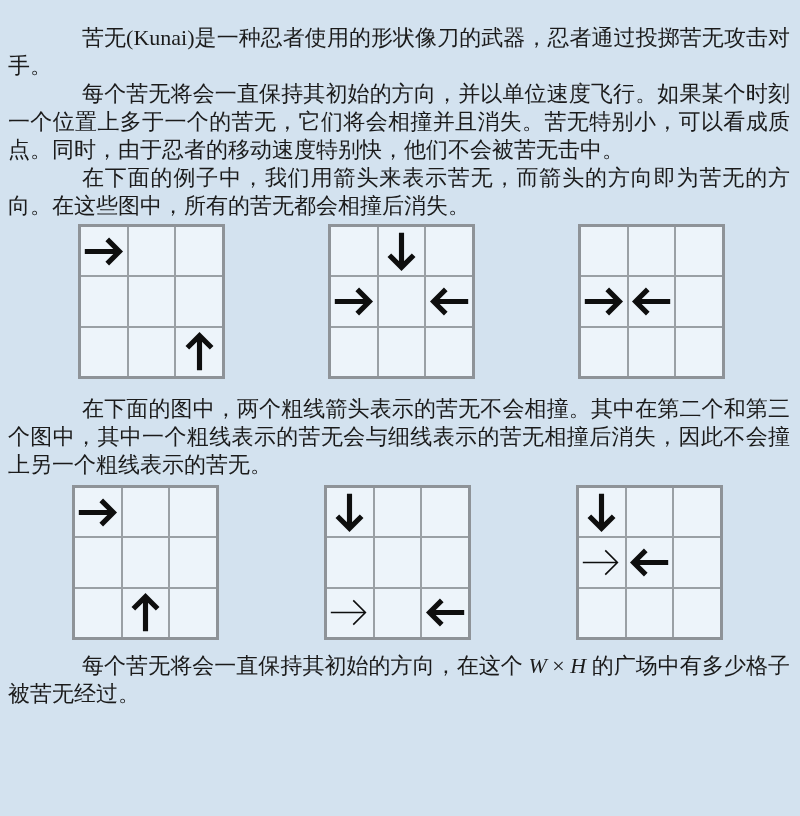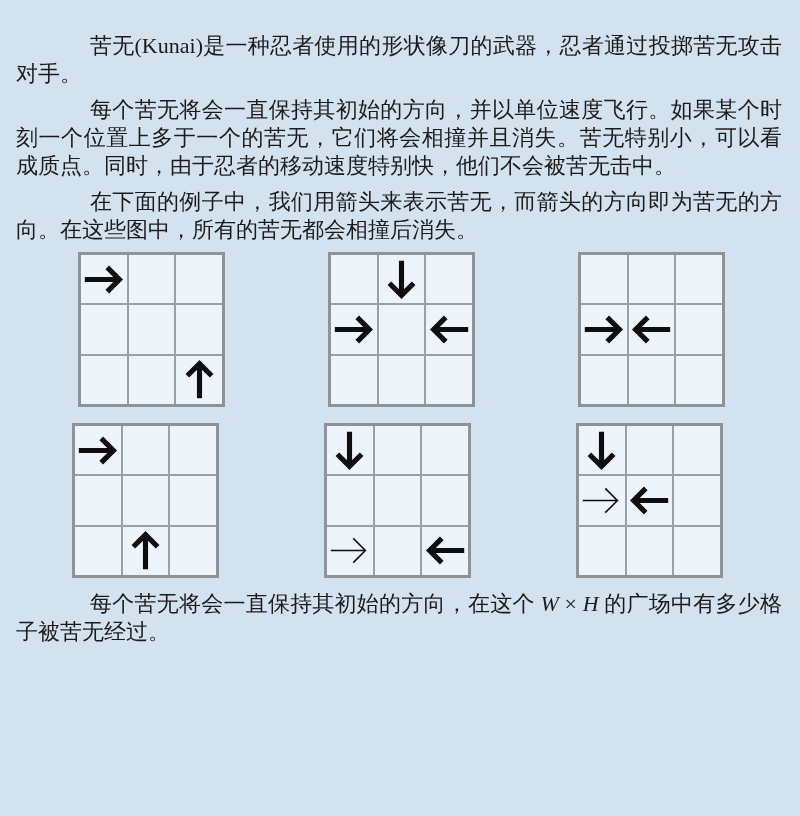--- a/index.html
+++ b/index.html
@@ -13,21 +13,21 @@
     box-sizing: border-box;
     width: 800px;
     padding: 24px 10px 0 8px;
     font-family: "Liberation Serif", "DejaVu Serif", serif;
     font-size: 22px;
     line-height: 28px;
     color: #1b1b1b;
     text-align: justify;
   }
   p {
-    margin: 8px;
+    margin: 0;
     text-indent: 74px;
   }
   i { font-style: italic; }
 
   .figure-row {
     display: flex;
   }
   .figure-row.row-1 { margin: 4px 0 16px 70px; gap: 103px; }
   .figure-row.row-2 { margin: 6px 0 12px 64px; gap: 105px; }
 
@@ -125,20 +125,21 @@
             <path d="M3 23 H40 M27 10 L40 23 L27 36" fill="none" stroke="#0e0e0e" stroke-width="5.5" stroke-linejoin="miter"></path>
           </svg>
         </div>
         <div class="cell"></div>
         <div class="cell"></div>
         <div class="cell"></div>
         <div class="cell"></div>
       </div>
     </div>
 
+  <p><span>在下面的图中，两个粗线箭头表示的苦无不会相撞。其中在第二个和第三个图中，其中一个粗线表示的苦无会与细线表示的苦无相撞后消失，因此不会撞上另一个粗线表示的苦无。</span></p>
 
   <div class="figure-row row-2">
       <div class="grid">
         <div class="cell">
           <svg class="arrow dir-right" viewBox="0 0 46 46">
             <path d="M3 23 H40 M27 10 L40 23 L27 36" fill="none" stroke="#0e0e0e" stroke-width="5.5" stroke-linejoin="miter"></path>
           </svg>
         </div>
         <div class="cell"></div>
         <div class="cell"></div>

